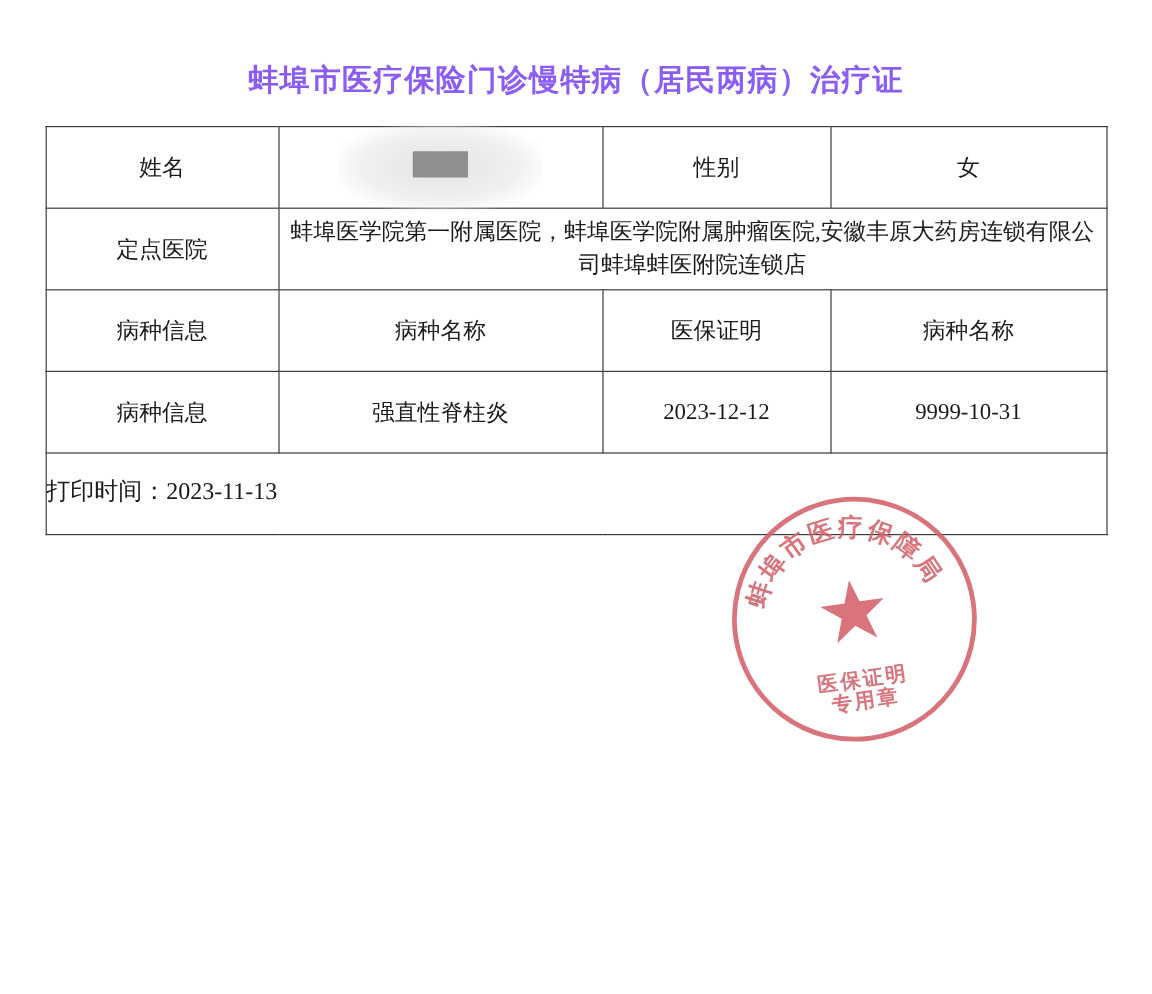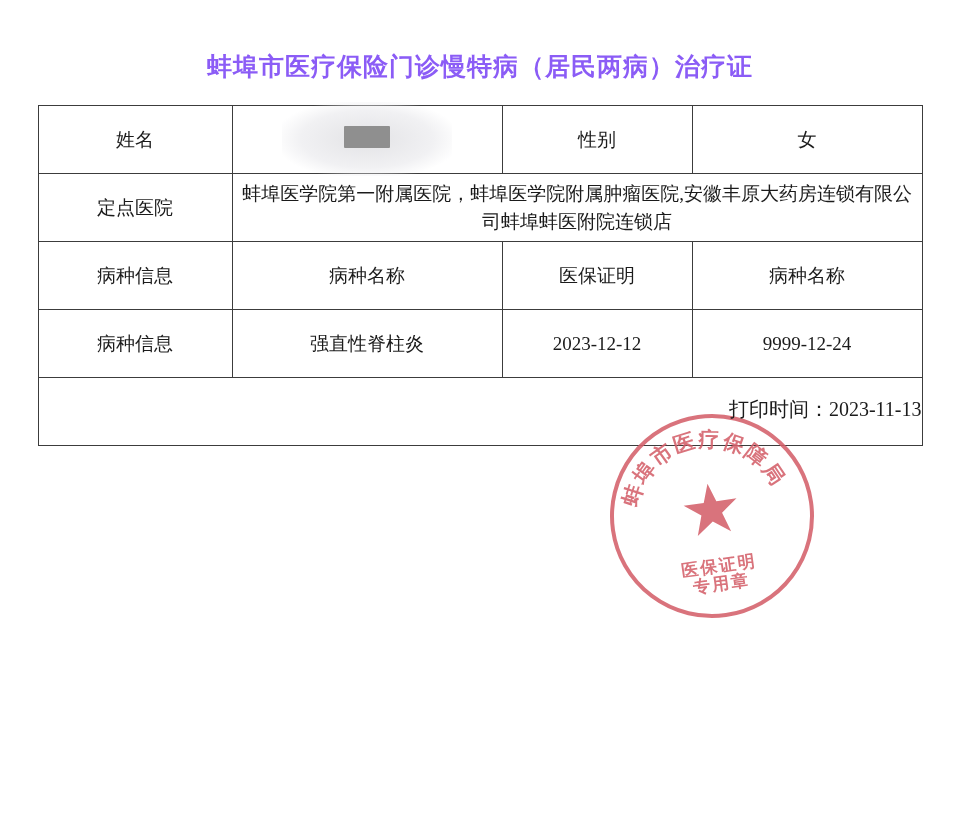--- a/index.html
+++ b/index.html
@@ -154,21 +154,21 @@
     font-family: "Liberation Serif", serif;
     font-weight: bold;
     line-height: 1.05;
   }
   .stamp .bottom-lines div { font-size: 17px; letter-spacing: 2px; }
   .print-time {
     position: absolute;
     left: 0;
     right: 0;
     bottom: 22px;
-    text-align: right;
+    text-align: left;
     font-size: 20px;
     color: #1b1b1b;
     font-family: "Liberation Serif", serif;
   }
 </style>
 </head>
 <body>
 
 <div class="page">
 
@@ -195,21 +195,21 @@
       <tr>
         <td class="col-label">病种信息</td>
         <td class="col-mid">病种名称</td>
         <td class="col-3">医保证明</td>
         <td class="col-4">病种名称</td>
       </tr>
       <tr>
         <td class="col-label">病种信息</td>
         <td class="col-mid">强直性脊柱炎</td>
         <td class="col-3">2023-12-12</td>
-        <td class="col-4">9999-12-24</td>
+        <td class="col-4">9999-10-31</td>
       </tr>
       <tr>
         <td class="blank-area" colspan="4">
           <div class="stamp">
             <svg class="arc-text" viewBox="0 0 188 188">
               <defs>
                 <path id="arcpath" d="M 22,100 A 72,72 0 1 1 166,100" fill="none"></path>
               </defs>
               <text>
                 <textPath href="#arcpath" startOffset="50%" text-anchor="middle">蚌埠市医疗保障局</textPath>

